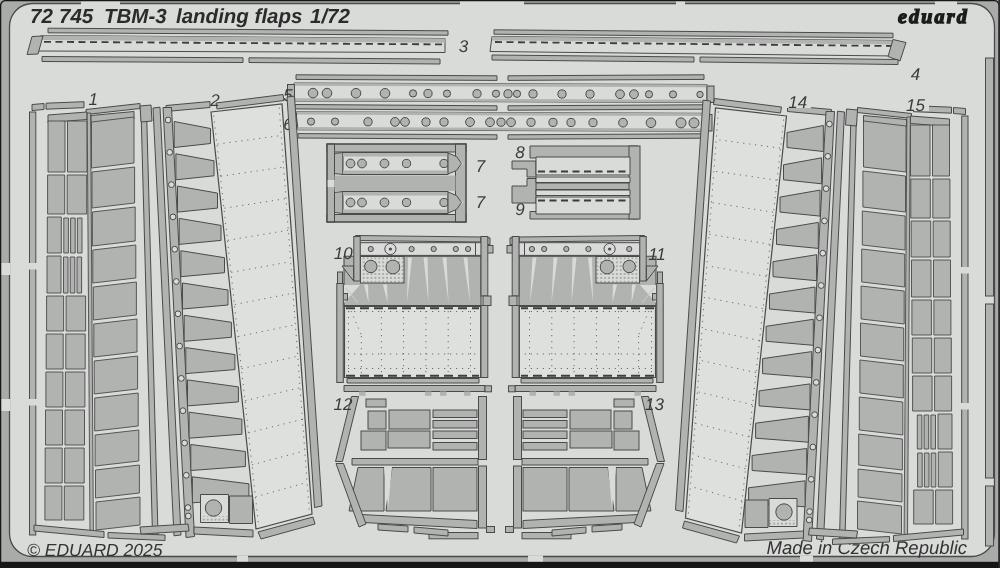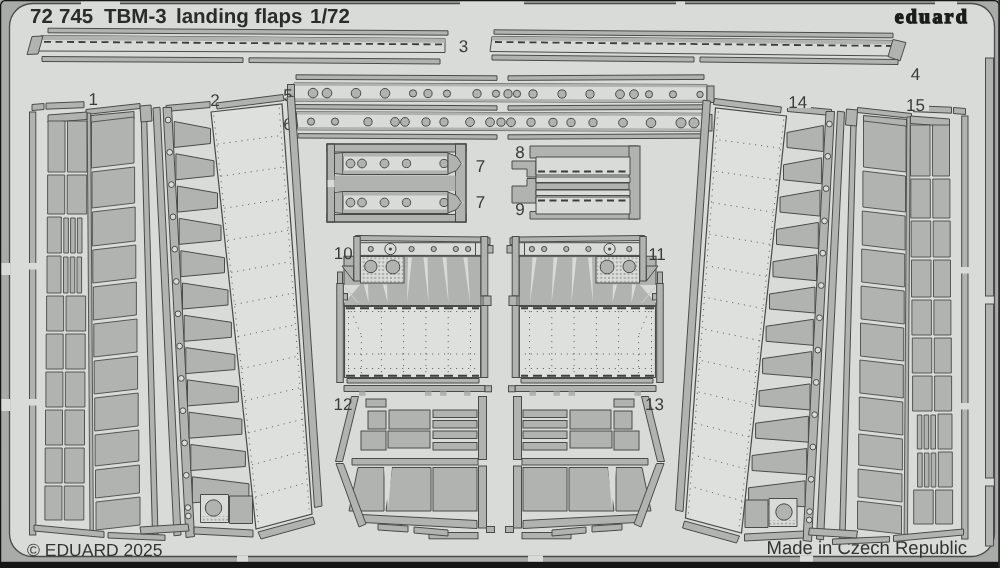--- a/index.html
+++ b/index.html
@@ -1,15 +1,15 @@
 <!DOCTYPE html>
 <html><head><meta charset="utf-8"><title>72 745 TBM-3 landing flaps</title>
 <style>
 html,body{margin:0;padding:0;background:#888;}
-#wrap{width:1000px;height:568px;transform:translateZ(0);}
+#wrap{width:1000px;height:568px;transform:translateZ(0);font-style:italic;}
 </style></head>
 <body>
 <div id="wrap">
 <svg width="1000" height="568" viewBox="0 0 1000 568" xmlns="http://www.w3.org/2000/svg" text-rendering="geometricPrecision">
 <defs>
 <pattern id="dots" width="3.9" height="3.9" patternUnits="userSpaceOnUse">
 <circle cx="1" cy="1" r="0.75" fill="#666866"></circle>
 </pattern>
 </defs>
 

